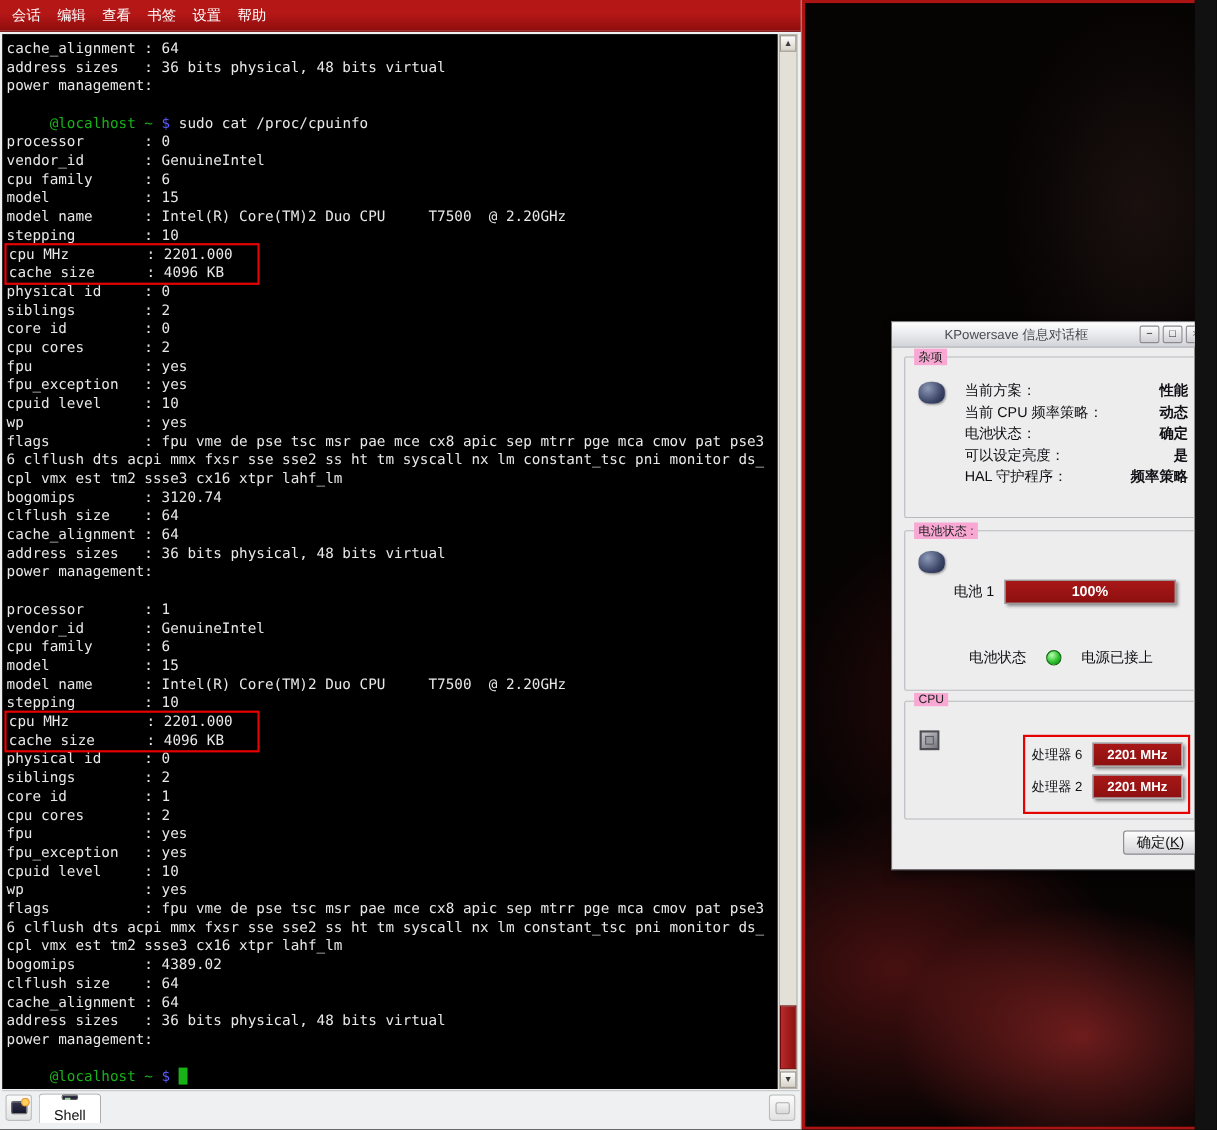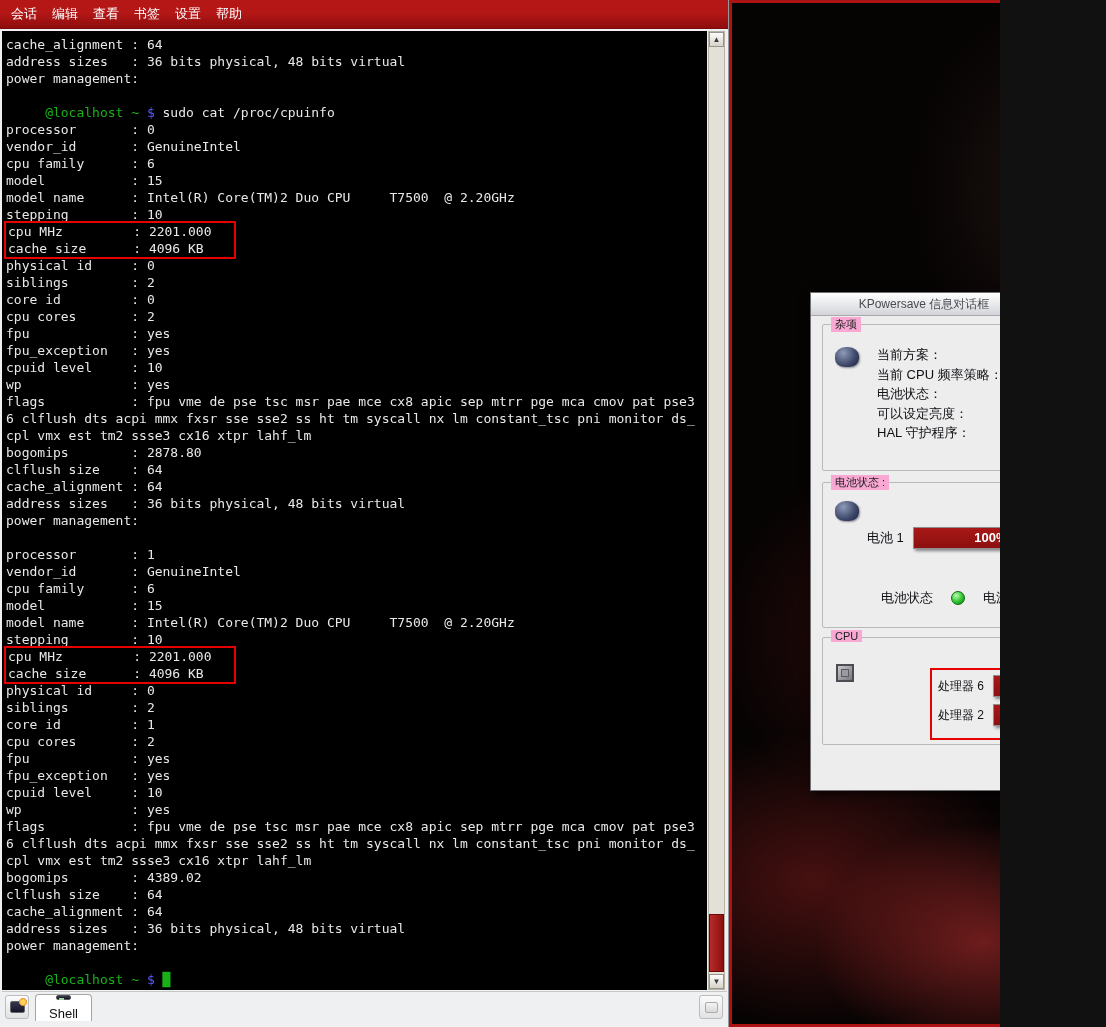--- a/index.html
+++ b/index.html
@@ -1,17 +1,17 @@
 <!DOCTYPE html>
 <html style="--menubar-red: #b51717; --menubar-red-dark: #8f0d0d; --highlight-red: #e60000; --bar-fill: #8d1010; --bar-fill-light: #a81717; --led-green: #2ec22e; --prompt-green: #18b218; --prompt-blue: #5a5aff; --terminal-fg: #e8e8e8; --video-border-red: #ac1414;"><head>
 <meta charset="utf-8">
 <style>
   * { margin:0; padding:0; box-sizing:border-box; }
   html,body { width:1106px; height:1027px; background:#111; font-family:"Liberation Sans",sans-serif; }
-  .screen { position:relative; width:1000px; height:1027px; background:#1a1a1a; overflow:hidden; }
+  .screen { position:relative; width:1086px; height:1027px; background:#1a1a1a; overflow:hidden; }
 
   
   .terminal-window { position:absolute; left:0; top:0; width:729px; height:1027px; background:#eef0f1; border-right:1px solid #9a9a9a; }
   .menubar { height:29px; background:linear-gradient(var(--menubar-red,#c42020) 0%, var(--menubar-red,#b51717) 45%, var(--menubar-red-dark,#8f0d0d) 100%); border-bottom:1px solid #7c0a0a; display:flex; align-items:center; gap:15px; padding:0 11px; }
   .menu-item { color:#fff; font-size:13px; cursor:default; white-space:nowrap; }
 
   .term-area { position:absolute; left:2px; top:31px; width:705px; height:959px; background:#000; overflow:hidden; padding:5px 0 0 4px; }
   .term-line { font-family:"DejaVu Sans Mono","Liberation Mono",monospace; font-size:13px; line-height:17px; height:17px; color:var(--terminal-fg,#e8e8e8); white-space:pre; }
   .hl-group { border:2px solid var(--highlight-red,#e60000); width:232px; height:38px; margin:-2px 0 -2px -2px; padding-left:2px; position:relative; z-index:2; }
   .seg-censor { color:#000; }
@@ -118,21 +118,21 @@
         <div class="term-line">siblings        : 2</div>
         <div class="term-line">core id         : 0</div>
         <div class="term-line">cpu cores       : 2</div>
         <div class="term-line">fpu             : yes</div>
         <div class="term-line">fpu_exception   : yes</div>
         <div class="term-line">cpuid level     : 10</div>
         <div class="term-line">wp              : yes</div>
         <div class="term-line">flags           : fpu vme de pse tsc msr pae mce cx8 apic sep mtrr pge mca cmov pat pse3</div>
         <div class="term-line">6 clflush dts acpi mmx fxsr sse sse2 ss ht tm syscall nx lm constant_tsc pni monitor ds_</div>
         <div class="term-line">cpl vmx est tm2 ssse3 cx16 xtpr lahf_lm</div>
-        <div class="term-line">bogomips        : 2878.80</div>
+        <div class="term-line">bogomips        : 3120.74</div>
         <div class="term-line">clflush size    : 64</div>
         <div class="term-line">cache_alignment : 64</div>
         <div class="term-line">address sizes   : 36 bits physical, 48 bits virtual</div>
         <div class="term-line">power management:</div>
         <div class="term-line"></div>
         <div class="term-line">processor       : 1</div>
         <div class="term-line">vendor_id       : GenuineIntel</div>
         <div class="term-line">cpu family      : 6</div>
         <div class="term-line">model           : 15</div>
         <div class="term-line">model name      : Intel(R) Core(TM)2 Duo CPU     T7500  @ 2.20GHz</div>

